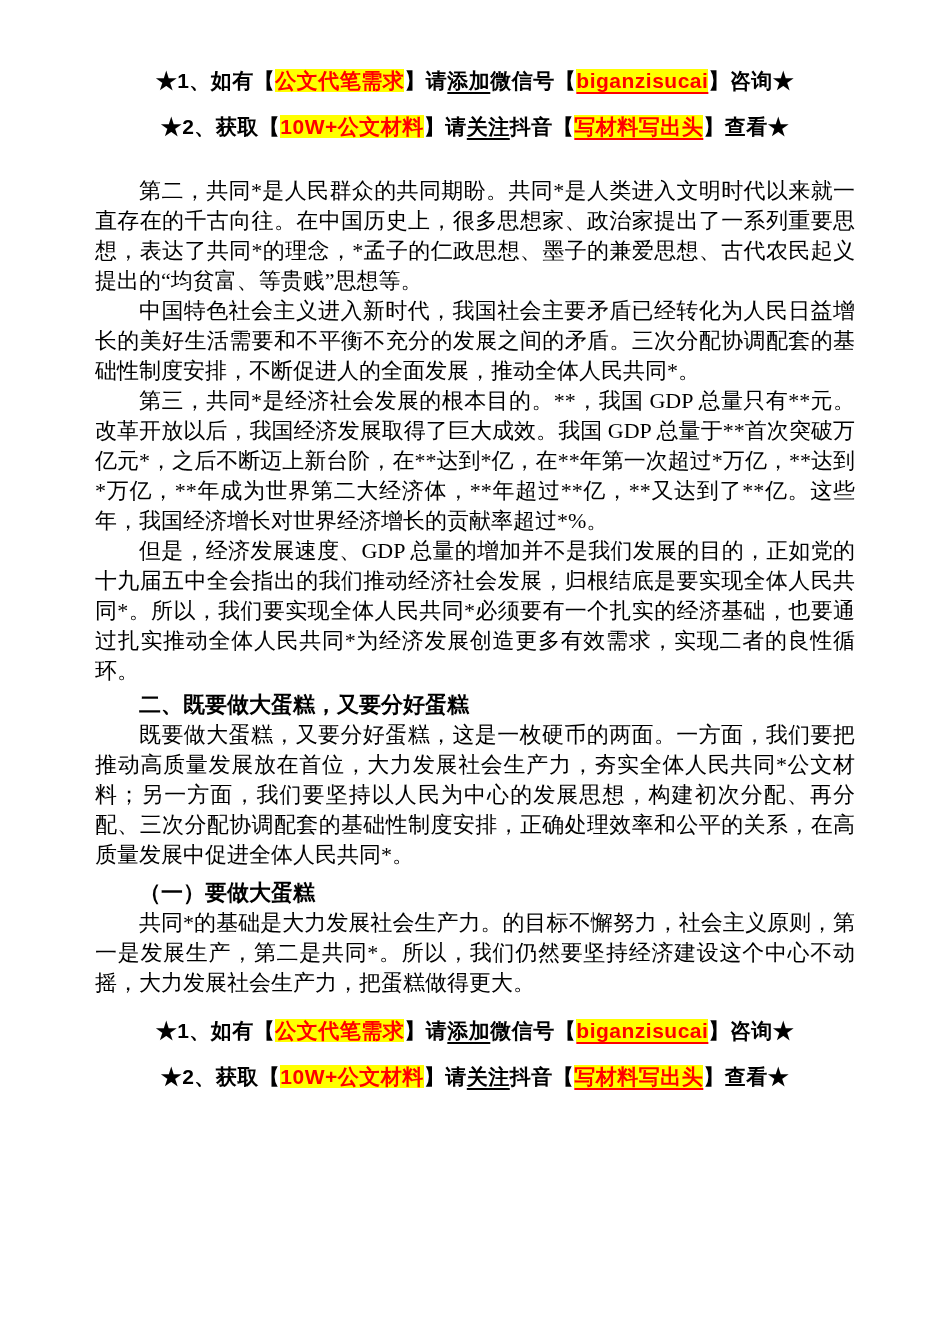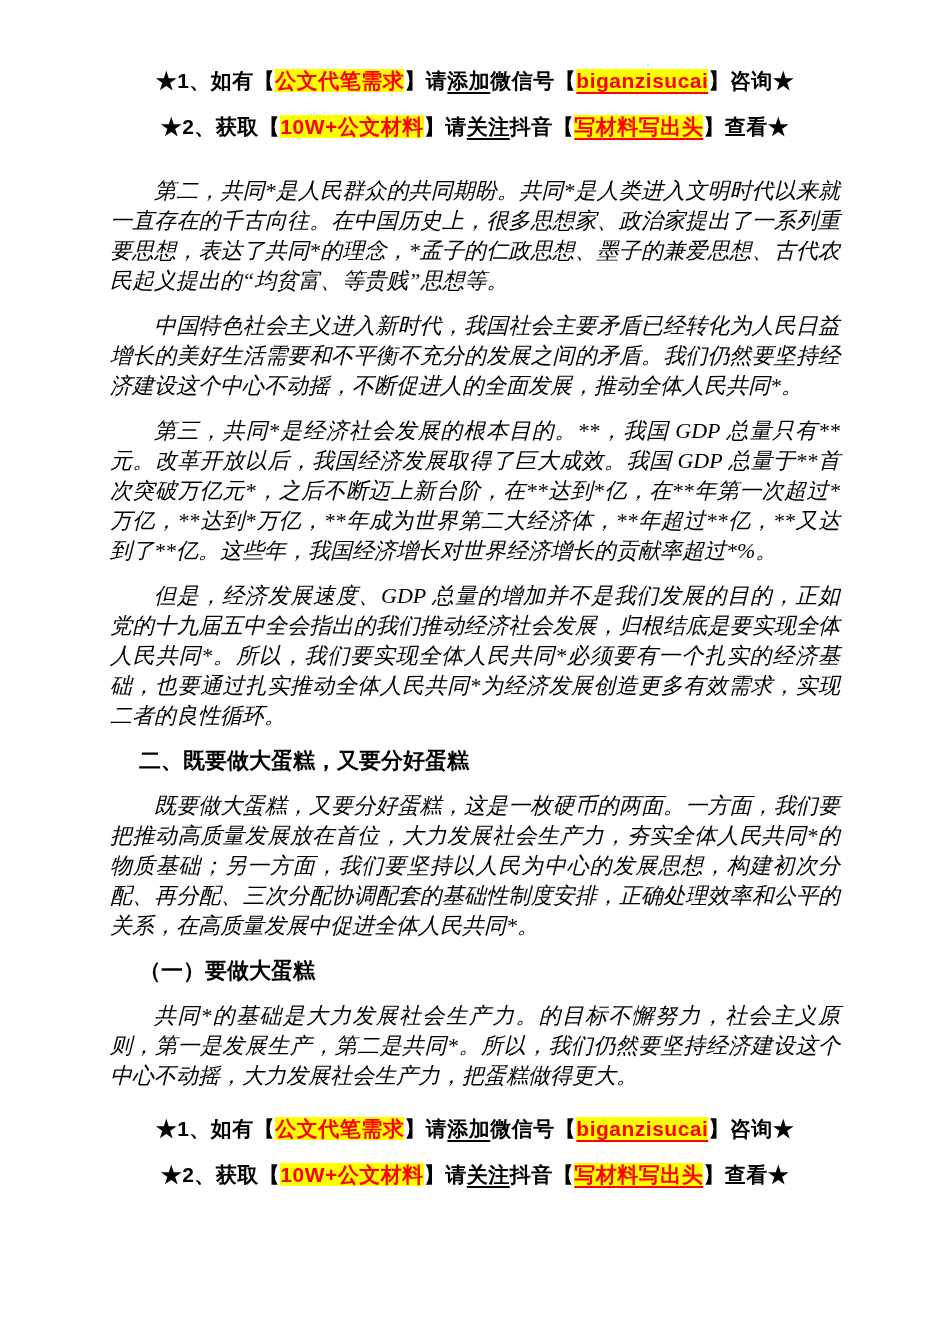--- a/index.html
+++ b/index.html
@@ -43,23 +43,22 @@
   
   .content {
     margin-top: 26px;
     font-family: "Liberation Serif", serif;
     font-size: 22px;
     line-height: 30px;
     text-align: justify;
     text-justify: inter-ideograph;
   }
   .content p.para {
-    margin: 15px;
+    margin: 0;
     text-indent: 2em;
-    font-style: italic;
   }
   .content h2, .content h3 {
     font-family: "Liberation Sans", sans-serif;
     font-weight: 700;
     font-size: 22px;
     line-height: 30px;
     text-indent: 2em;
     margin: 0;
   }
   .content h2.sec { margin-top: 4px; }
@@ -73,25 +72,25 @@
 
 <div class="page">
 
   <div class="banner-block top">
     <p class="banner-line"><span>★1、如有【</span><span class="hl">公文代笔需求</span><span>】请</span><span class="ul">添加</span><span>微信号【</span><span class="hl ul">biganzisucai</span><span>】咨询★</span></p>
     <p class="banner-line"><span>★2、获取【</span><span class="hl">10W+公文材料</span><span>】请</span><span class="ul">关注</span><span>抖音【</span><span class="hl ul">写材料写出头</span><span>】查看★</span></p>
   </div>
 
   <div class="content">
     <p class="para">第二，共同*是人民群众的共同期盼。共同*是人类进入文明时代以来就一直存在的千古向往。在中国历史上，很多思想家、政治家提出了一系列重要思想，表达了共同*的理念，*孟子的仁政思想、墨子的兼爱思想、古代农民起义提出的“均贫富、等贵贱”思想等。</p>
-    <p class="para">中国特色社会主义进入新时代，我国社会主要矛盾已经转化为人民日益增长的美好生活需要和不平衡不充分的发展之间的矛盾。我们仍然要坚持经济建设这个中心不动摇，不断促进人的全面发展，推动全体人民共同*。</p>
+    <p class="para">中国特色社会主义进入新时代，我国社会主要矛盾已经转化为人民日益增长的美好生活需要和不平衡不充分的发展之间的矛盾。三次分配协调配套的基础性制度安排，不断促进人的全面发展，推动全体人民共同*。</p>
     <p class="para">第三，共同*是经济社会发展的根本目的。**，我国 GDP 总量只有**元。改革开放以后，我国经济发展取得了巨大成效。我国 GDP 总量于**首次突破万亿元*，之后不断迈上新台阶，在**达到*亿，在**年第一次超过*万亿，**达到*万亿，**年成为世界第二大经济体，**年超过**亿，**又达到了**亿。这些年，我国经济增长对世界经济增长的贡献率超过*%。</p>
     <p class="para">但是，经济发展速度、GDP 总量的增加并不是我们发展的目的，正如党的十九届五中全会指出的我们推动经济社会发展，归根结底是要实现全体人民共同*。所以，我们要实现全体人民共同*必须要有一个扎实的经济基础，也要通过扎实推动全体人民共同*为经济发展创造更多有效需求，实现二者的良性循环。</p>
     <h2 class="sec">二、既要做大蛋糕，又要分好蛋糕</h2>
-    <p class="para">既要做大蛋糕，又要分好蛋糕，这是一枚硬币的两面。一方面，我们要把推动高质量发展放在首位，大力发展社会生产力，夯实全体人民共同*的物质基础；另一方面，我们要坚持以人民为中心的发展思想，构建初次分配、再分配、三次分配协调配套的基础性制度安排，正确处理效率和公平的关系，在高质量发展中促进全体人民共同*。</p>
+    <p class="para">既要做大蛋糕，又要分好蛋糕，这是一枚硬币的两面。一方面，我们要把推动高质量发展放在首位，大力发展社会生产力，夯实全体人民共同*公文材料；另一方面，我们要坚持以人民为中心的发展思想，构建初次分配、再分配、三次分配协调配套的基础性制度安排，正确处理效率和公平的关系，在高质量发展中促进全体人民共同*。</p>
     <h3 class="subsec">（一）要做大蛋糕</h3>
     <p class="para">共同*的基础是大力发展社会生产力。的目标不懈努力，社会主义原则，第一是发展生产，第二是共同*。所以，我们仍然要坚持经济建设这个中心不动摇，大力发展社会生产力，把蛋糕做得更大。</p>
   </div>
 
   <div class="banner-block bottom">
     <p class="banner-line"><span>★1、如有【</span><span class="hl">公文代笔需求</span><span>】请</span><span class="ul">添加</span><span>微信号【</span><span class="hl ul">biganzisucai</span><span>】咨询★</span></p>
     <p class="banner-line"><span>★2、获取【</span><span class="hl">10W+公文材料</span><span>】请</span><span class="ul">关注</span><span>抖音【</span><span class="hl ul">写材料写出头</span><span>】查看★</span></p>
   </div>
 
 </div>

